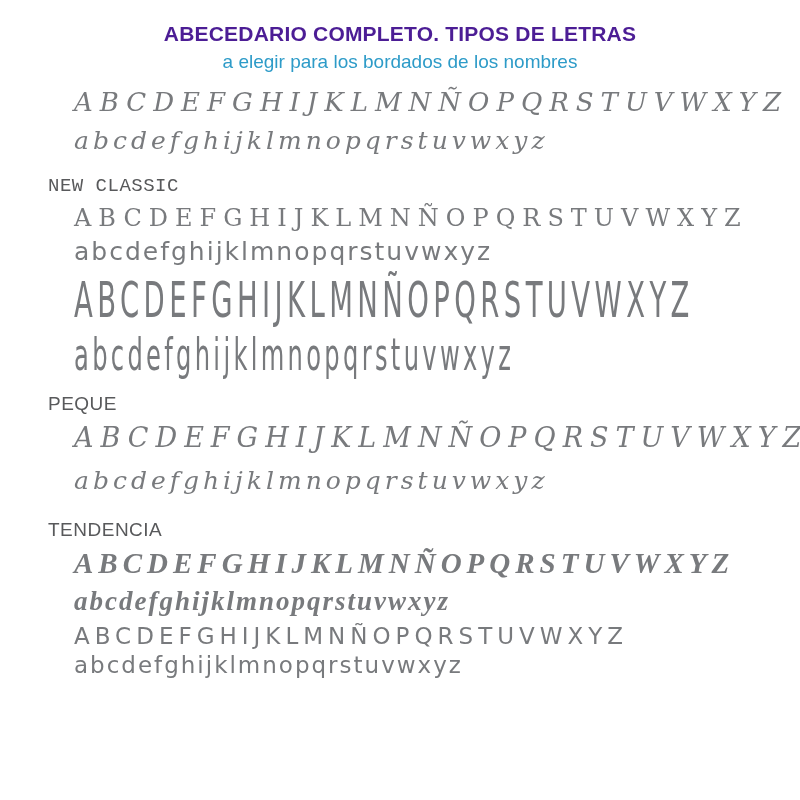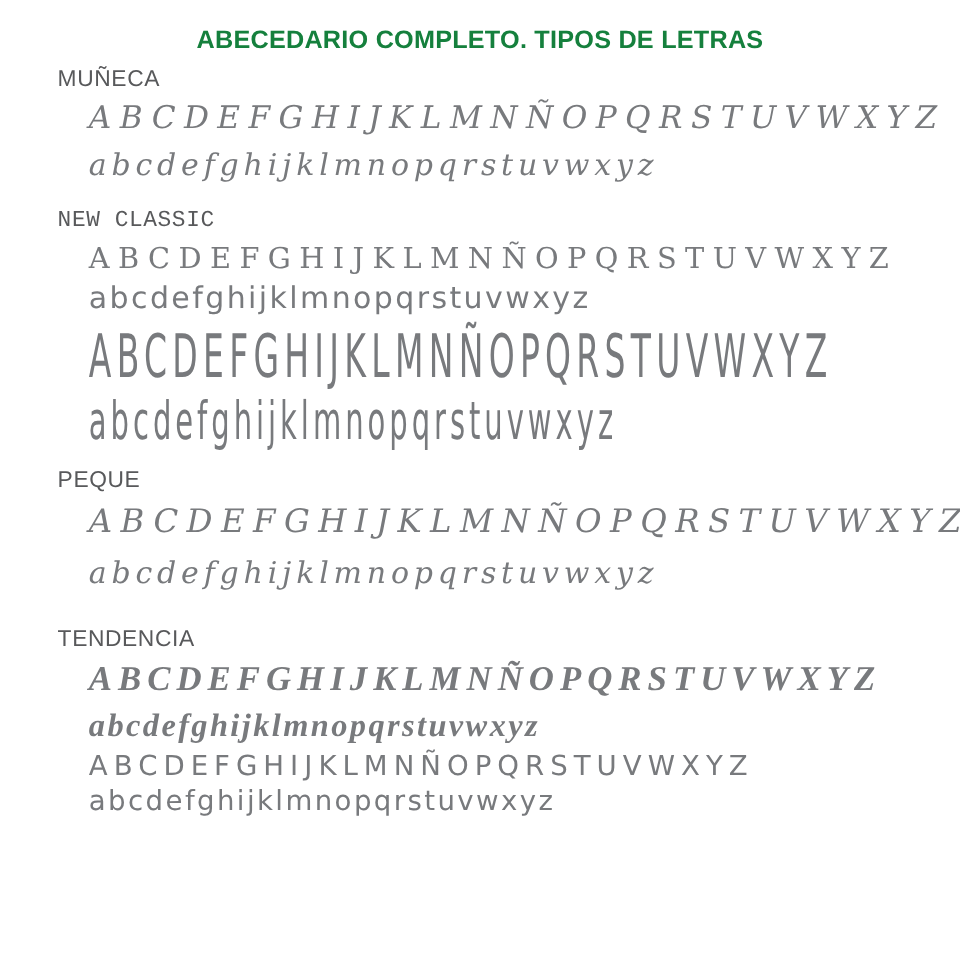--- a/index.html
+++ b/index.html
@@ -21,21 +21,21 @@
   header {
     padding-top: 22px;
     text-align: center;
   }
   .title {
     margin: 0;
     font-family: "Liberation Sans", sans-serif;
     font-weight: bold;
     font-size: 21px;
     letter-spacing: 0.2px;
-    color: #15803d;
+    color: #4c1d95;
   }
   .subtitle {
     margin: 5px 0 0 0;
     font-family: "Liberation Sans", sans-serif;
     font-weight: normal;
     font-size: 19px;
     color: #2d9bc8;
   }
   main {
     padding-left: 48px;
@@ -73,43 +73,43 @@
   .oceanica .upper { font-size: 50px; letter-spacing: 8px; line-height: 58px; margin-top: 2px; }
   .oceanica .lower { font-size: 44px; letter-spacing: 6px; line-height: 52px; }
 
   
   .peque h2 { margin-top: 12px; }
   .peque .row { font-family: "DejaVu Serif", serif; font-style: italic; }
   .peque .upper { font-size: 27px; letter-spacing: 7px; line-height: 46px; }
   .peque .lower { font-size: 25px; letter-spacing: 4px; line-height: 40px; }
 
   
-  .tendencia h2 { margin-top: 24px; }
+  .tendencia h2 { margin-top: 18px; }
   .tendencia .row { font-family: "Liberation Serif", serif; font-style: italic; font-weight: bold; }
   .tendencia .upper { font-size: 29px; letter-spacing: 5px; line-height: 40px; margin-top: 2px; }
   .tendencia .lower { font-size: 27px; letter-spacing: 2px; line-height: 36px; }
 
   
   .vanguardia h2 { margin-top: 16px; }
   .vanguardia .row { font-family: "DejaVu Sans", sans-serif; }
   .vanguardia .upper { font-size: 23px; letter-spacing: 5px; line-height: 30px; margin-top: 2px; }
   .vanguardia .lower { font-size: 23px; letter-spacing: 2px; line-height: 28px; }
 </style>
 </head>
 <body>
 
 <div class="page">
   <header>
     <h1 class="title">ABECEDARIO COMPLETO. TIPOS DE LETRAS</h1>
+    <p class="subtitle">a elegir para los bordados de los nombres</p>
   </header>
 
   <main>
 
     <section class="font-section muneca">
-      <h2>MUÑECA</h2>
       <div class="row upper">ABCDEFGHIJKLMNÑOPQRSTUVWXYZ</div>
       <div class="row lower">abcdefghijklmnopqrstuvwxyz</div>
     </section>
 
     <section class="font-section new-classic">
       <h2>NEW CLASSIC</h2>
       <div class="row upper">ABCDEFGHIJKLMNÑOPQRSTUVWXYZ</div>
       <div class="row lower">abcdefghijklmnopqrstuvwxyz</div>
     </section>
 

